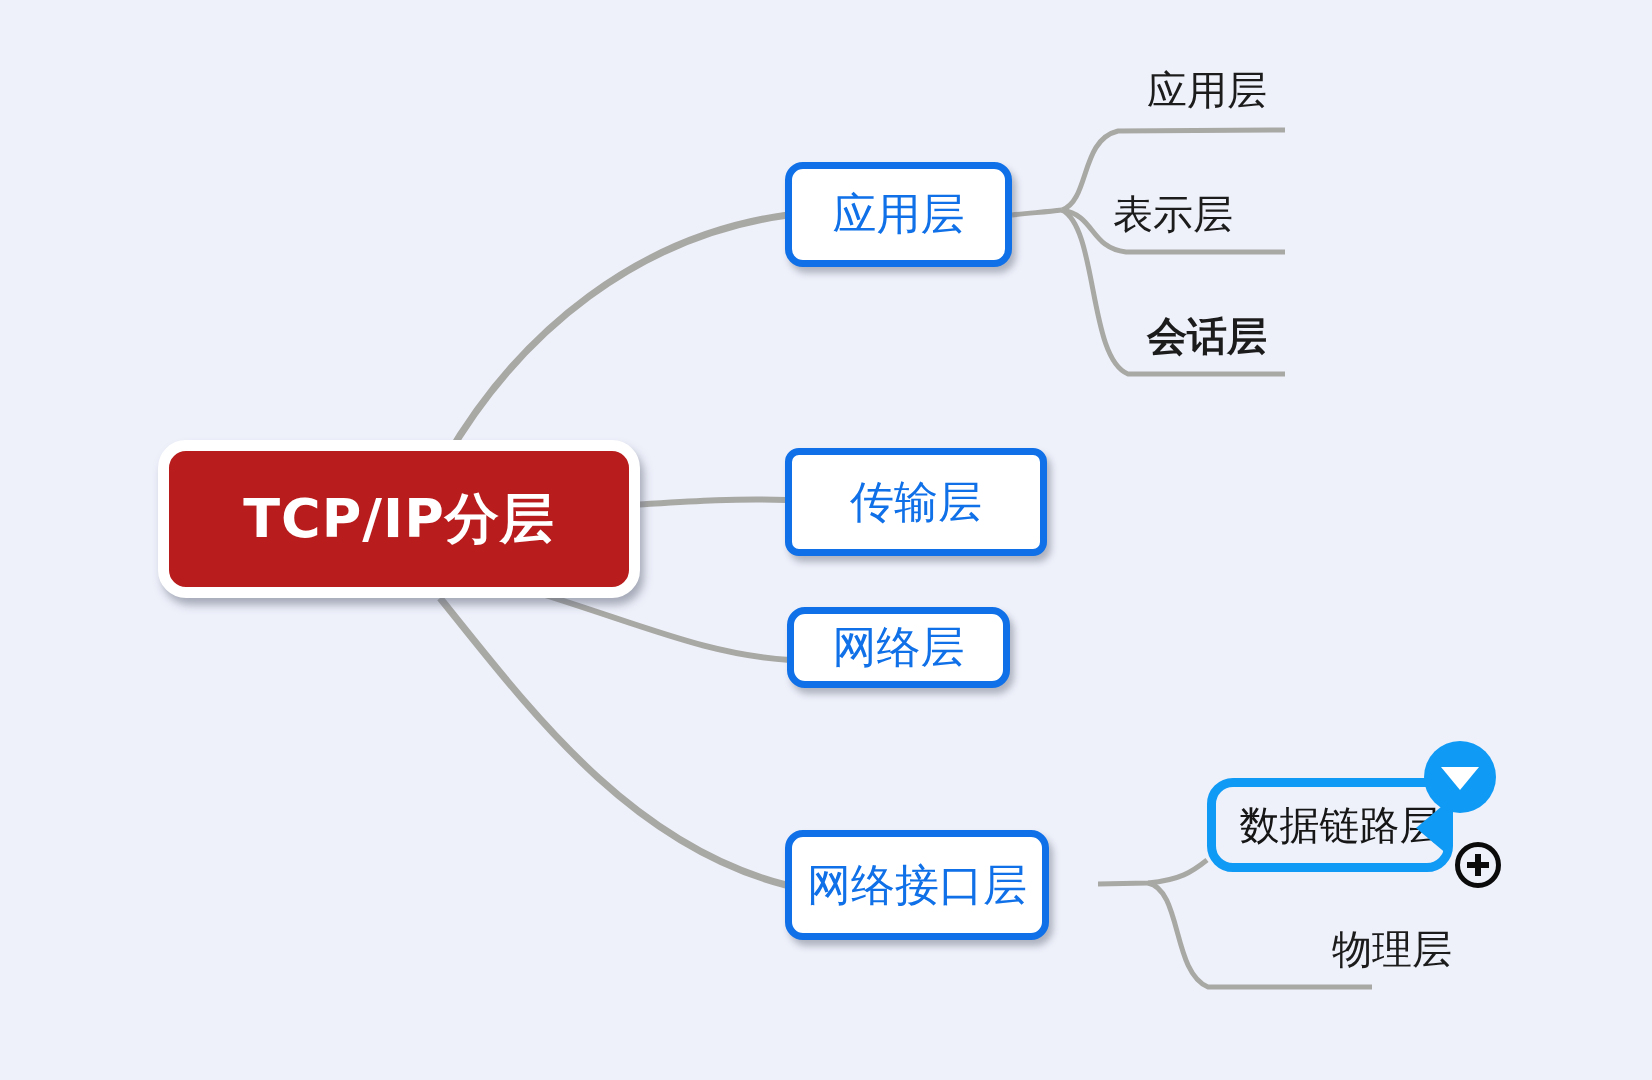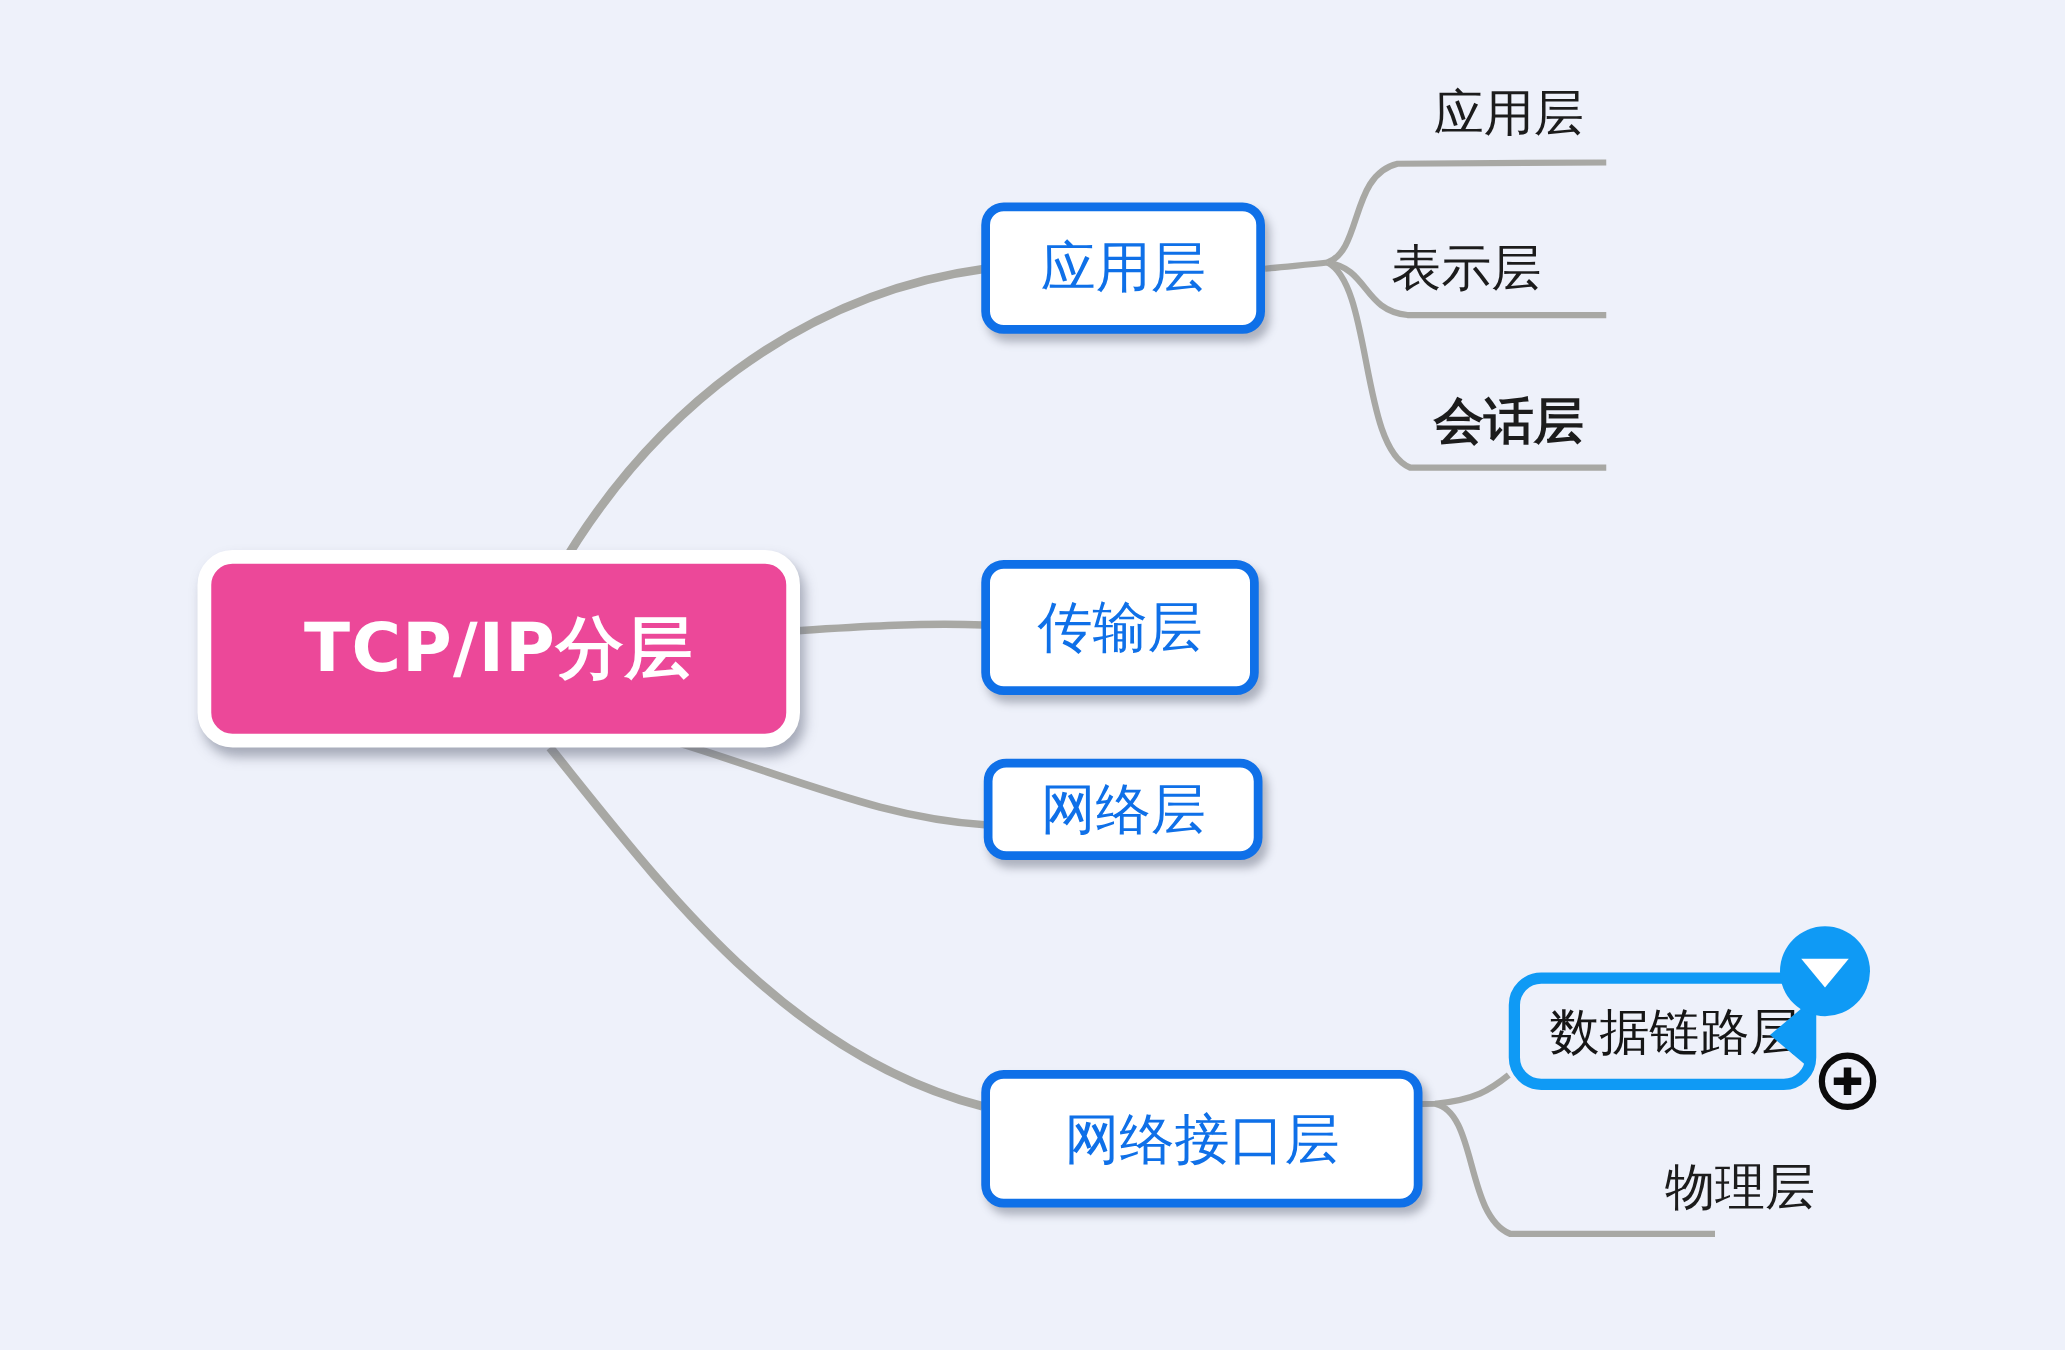--- a/index.html
+++ b/index.html
@@ -14,21 +14,21 @@
   }
   .canvas svg.wires{position:absolute;left:0;top:0;z-index:0;}
 
   
   .node{
     position:absolute;box-sizing:border-box;
     display:flex;align-items:center;justify-content:center;
     cursor:default;
   }
   .root-node{
-    background:#ec4899;
+    background:#b91c1c;
     border:11px solid #ffffff;
     border-radius:28px;
     box-shadow:4px 7px 9px rgba(96,102,122,0.50);
     z-index:2;
   }
   .root-node .label{
     color:#ffffff;
     font-family:"DejaVu Sans","Liberation Sans",sans-serif;
     font-weight:700;
     font-size:54px;
@@ -129,29 +129,29 @@
   </svg>
 
   <div class="node root-node" style="left:158px;top:440px;width:482px;height:158px;">
     <span class="label">TCP/IP分层</span>
   </div>
 
   <div class="node branch-node" style="left:785px;top:162px;width:227px;height:105px;">
     <span class="label">应用层</span>
   </div>
 
-  <div class="node branch-node" style="left:785px;top:448px;width:222px;height:108px;">
+  <div class="node branch-node" style="left:785px;top:448px;width:262px;height:108px;border-radius:14px;">
     <span class="label">传输层</span>
   </div>
 
   <div class="node branch-node" style="left:787px;top:607px;width:223px;height:81px;">
     <span class="label">网络层</span>
   </div>
 
-  <div class="node branch-node" style="left:785px;top:856px;width:353px;height:110px;">
+  <div class="node branch-node" style="left:785px;top:830px;width:264px;height:110px;">
     <span class="label">网络接口层</span>
   </div>
 
   <div class="leaf-label" style="left:1147px;top:71px;">
     <span>应用层</span>
   </div>
 
   <div class="leaf-label" style="left:1113px;top:195px;">
     <span>表示层</span>
   </div>

